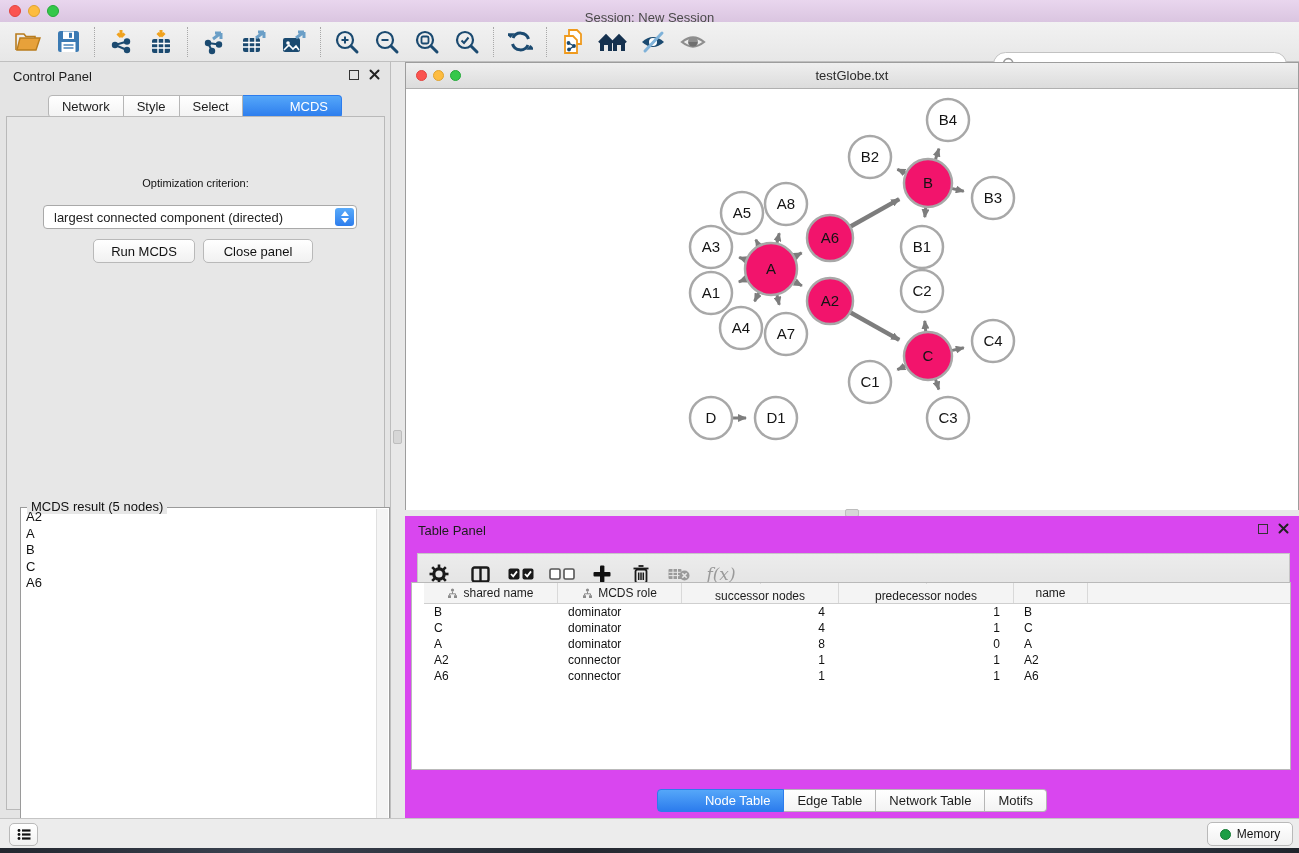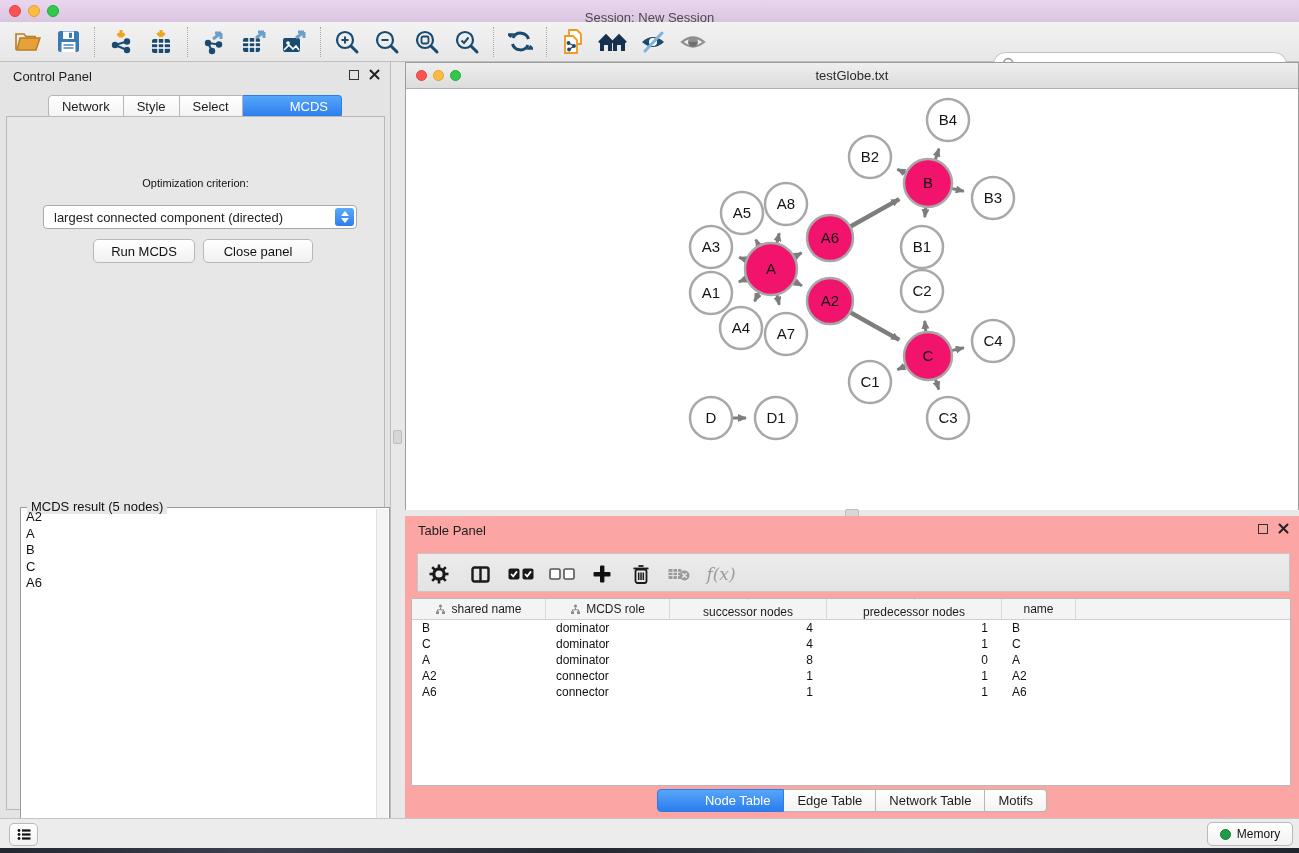--- a/index.html
+++ b/index.html
@@ -69,26 +69,26 @@
   #net-canvas { position:absolute; left:0; top:26px; width:892px; height:420px; background:#fff; }
   #net-resize-grip { position:absolute; right:1px; bottom:1px; width:12px; height:12px;
     background:linear-gradient(135deg,transparent 50%, #b5b5b5 50%, #b5b5b5 55%, transparent 55%, transparent 70%, #b5b5b5 70%, #b5b5b5 75%, transparent 75%); }
 
   
   #vsplit-handle { left:393px; top:430px; width:9px; height:14px; background:#d6d6d6; border:1px solid #bdbdbd; border-radius:2px; }
   #hsplit { left:405px; top:510px; width:894px; height:6px; background:#e8e8e8; }
   #hsplit-handle { left:845px; top:509px; width:14px; height:8px; background:#d6d6d6; border:1px solid #bdbdbd; border-radius:2px; }
 
   
-  #table-panel { left:405px; top:516px; width:894px; height:302px; background:#fca5a5;text-decoration:underline; }
+  #table-panel { left:405px; top:516px; width:894px; height:302px; background:#d946ef;text-decoration:underline; }
   #tp-toolbar { position:absolute; left:12px; top:37px; right:9px; height:39px; background:linear-gradient(#ececec,#e3e3e3);
     border:1px solid #c6c6c6; display:flex; align-items:flex-end; gap:0; }
   .tp-ico { height:34px; display:flex; align-items:center; justify-content:center; cursor:default; }
   #fx-label { font-family:"DejaVu Serif","Liberation Serif",serif; font-style:italic; font-size:17px; color:#9a9a9a; }
-  #tp-table { position:absolute; left:6px; top:82px; right:8px; height:188px; background:#fff; border:1px solid #b9b9b9; overflow:hidden; }
+  #tp-table { position:absolute; left:6px; top:66px; right:8px; height:188px; background:#fff; border:1px solid #b9b9b9; overflow:hidden;padding-left:12px; }
   #tp-header { display:flex; height:21px; border-bottom:1px solid #cfcfcf; background:#f4f4f4; }
   .th-cell { display:flex; align-items:center; justify-content:center; gap:5px; font-size:12px; color:#1c1c1c;
     border-right:1px solid #d9d9d9; height:100%; }
   .tr-row { display:flex; height:16px; align-items:center; }
   .td-cell { font-size:12px; color:#111; overflow:hidden; white-space:nowrap; }
   .td-left { text-align:left; padding-left:10px; }
   .td-right { text-align:right; padding-right:14px; }
   #tp-tabs { position:absolute; left:0; right:0; top:273px; display:flex; justify-content:center; }
 
   

